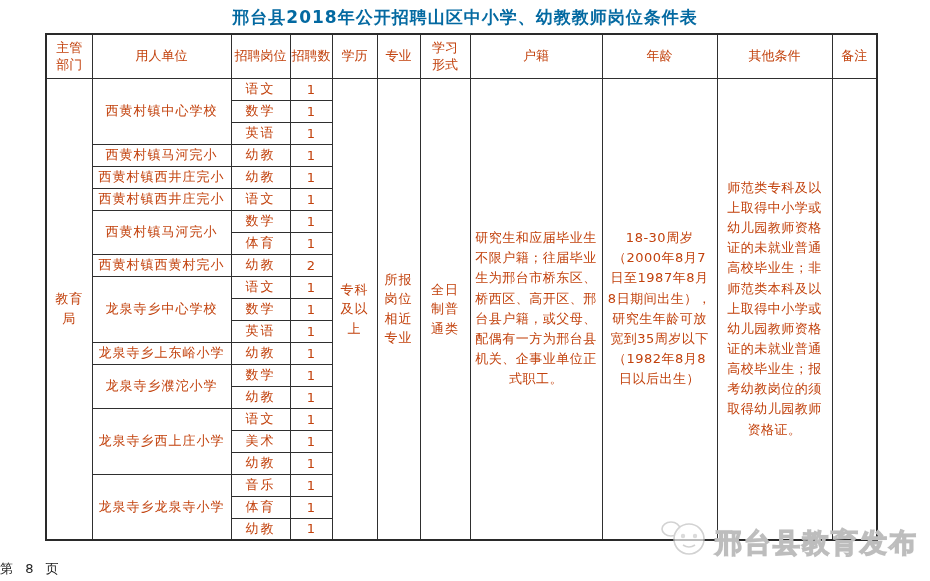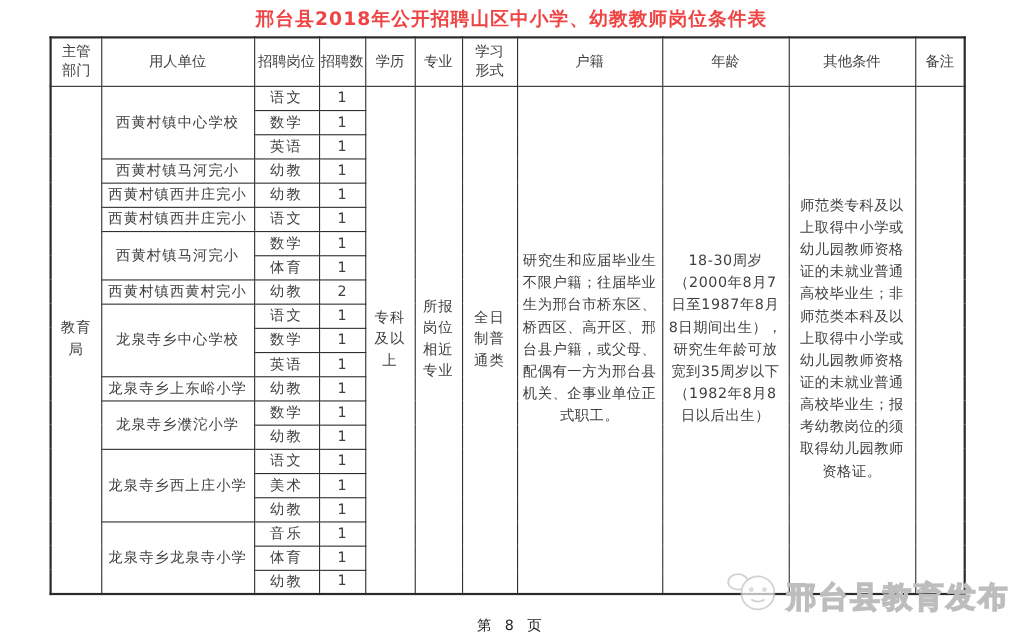--- a/index.html
+++ b/index.html
@@ -13,31 +13,31 @@
   }
   .page { position: absolute; inset: 0; background: #fff; }
 
   .doc-title {
     position: absolute;
     top: 6px; left: 0; width: 100%;
     text-align: center;
     font-size: 17px;
     font-weight: bold;
     letter-spacing: 1px;
-    color: #ef4444;
+    color: #0369a1;
   }
 
   table.positions {
     position: absolute;
     left: 45px; top: 33px;
     width: 831px;
     border-collapse: collapse;
     table-layout: fixed;
     font-size: 13px;
-    color: #404040;
+    color: #c2410c;
     border: 2px solid #2a2a2a;
   }
   table.positions th, table.positions td {
     border: 1px solid #2f2f2f;
     text-align: center;
     vertical-align: middle;
     font-weight: normal;
     overflow: hidden;
   }
   thead tr { height: 44px; }
@@ -66,21 +66,20 @@
     -webkit-text-stroke: 1.2px #bdbdbd;
     text-shadow: 0 0 1px rgba(160,160,160,0.55);
     white-space: nowrap;
     margin-top: 15px;
   }
   .watermark svg { display: block; opacity: 0.75; }
 
   .page-footer {
     position: absolute;
     bottom: 3px; left: 0; width: 100%;
-    text-align: center;
     font-size: 13px;
     letter-spacing: 4px;
     color: #222;
   }
 </style>
 </head>
 <body>
 
 <div class="page">
 

